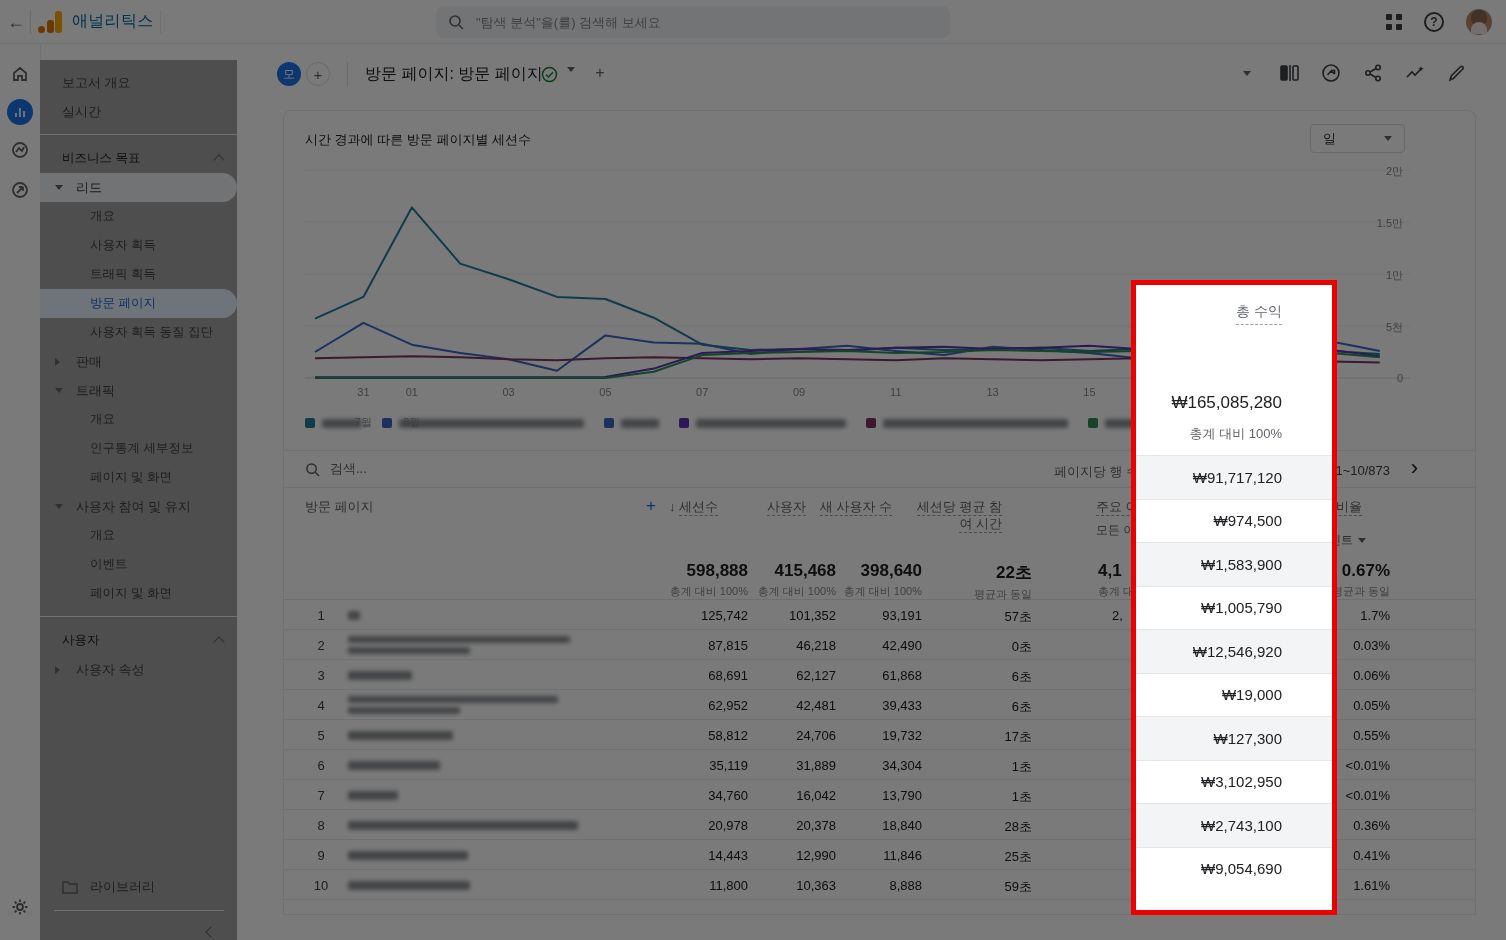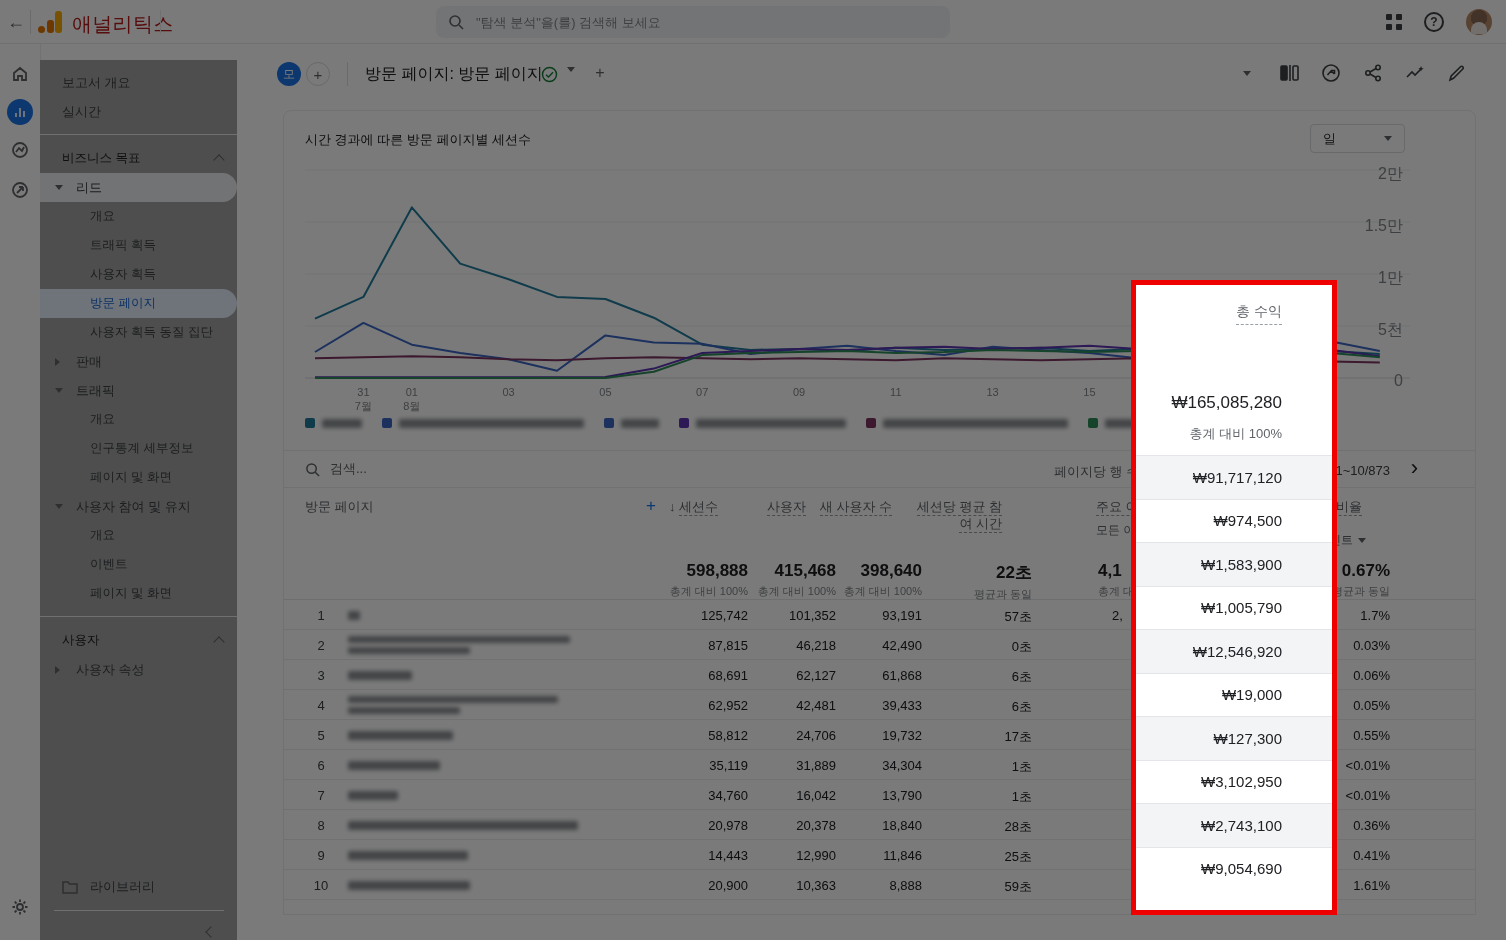--- a/index.html
+++ b/index.html
@@ -8,21 +8,21 @@
 
   
   .topbar{position:absolute;left:0;top:0;width:1506px;height:44px;background:#fff;border-bottom:1px solid #e8eaed;z-index:5;}
   .back{position:absolute;left:0;top:4px;width:32px;height:36px;display:flex;align-items:center;justify-content:center;font-size:18px;color:#5f6368;cursor:pointer;}
   .tb-div{position:absolute;left:30px;top:10px;width:1px;height:24px;background:#e0e0e0;}
   .ga-logo{position:absolute;left:38px;top:9px;width:26px;height:26px;}
   .ga-logo i{position:absolute;display:block;}
   .ga-logo .b2{right:2px;top:2px;width:7px;height:22px;background:#f9ab00;border-radius:3px;}
   .ga-logo .b1{left:9px;top:11px;width:7px;height:13px;background:#e37400;border-radius:3px;}
   .ga-logo .dot{left:0;top:17px;width:7px;height:7px;background:#e37400;border-radius:50%;}
-  .app-title{position:absolute;left:72px;top:11px;font-size:20px;color:#b91c1c;letter-spacing:.3px;}
+  .app-title{position:absolute;left:72px;top:11px;font-size:16px;color:#0369a1;letter-spacing:.3px;}
   .tb-div2{position:absolute;left:160px;top:10px;width:1px;height:24px;background:#ececec;}
   .gsearch{position:absolute;left:436px;top:6px;width:514px;height:32px;background:#f1f3f4;border-radius:8px;display:flex;align-items:center;padding:0 12px;gap:10px;}
   .gsearch input{flex:1;border:none;background:transparent;outline:none;font-size:13px;color:#202124;}
   .gsearch input::placeholder{color:#80868b;}
   .tb-icons{position:absolute;right:14px;top:0;height:44px;display:flex;align-items:center;gap:22px;}
   .appgrid{width:16px;height:16px;display:grid;grid-template-columns:6px 6px;grid-template-rows:6px 6px;gap:4px;cursor:pointer;}
   .appgrid i{background:#3c4043;border-radius:1px;}
   .help{width:20px;height:20px;border-radius:50%;border:2px solid #3c4043;color:#3c4043;font-size:12px;font-weight:bold;display:flex;align-items:center;justify-content:center;cursor:pointer;}
   .avatar{width:26px;height:26px;border-radius:50%;background:radial-gradient(circle at 50% 35%, #8a6a52 0 38%, #b98b6a 39% 100%);position:relative;overflow:hidden;cursor:pointer;}
   .avatar::after{content:"";position:absolute;left:5px;top:13px;width:16px;height:12px;border-radius:8px 8px 0 0;background:#efe9e2;}
@@ -68,23 +68,23 @@
   .hdr-icons{position:absolute;right:38px;top:62px;display:flex;align-items:center;gap:20px;z-index:3;}
   .hdr-icons .ic{cursor:pointer;display:flex;align-items:center;justify-content:center;width:22px;height:22px;}
   .hdr-icons svg{stroke:#3c4043;fill:none;stroke-width:1.6;}
 
   
   .card{position:absolute;left:283px;top:110px;width:1193px;height:805px;background:#fff;border:1px solid #ececec;border-radius:8px 8px 0 0;z-index:2;}
   .chart-title{position:absolute;left:305px;top:131px;font-size:13px;color:#202124;z-index:3;}
   .date-chip{position:absolute;left:1310px;top:124px;width:95px;height:29px;border:1px solid #dadce0;border-radius:4px;display:flex;align-items:center;padding:0 12px;font-size:13px;color:#202124;z-index:3;cursor:pointer;}
   .date-chip .tri-d{position:absolute;right:12px;}
   #chart-svg{position:absolute;left:305px;top:158px;z-index:2;}
-  .ylab{position:absolute;font-size:16px;color:#80868b;width:40px;text-align:right;z-index:3;}
+  .ylab{position:absolute;font-size:11px;color:#80868b;width:40px;text-align:right;z-index:3;}
   .xlab{position:absolute;font-size:11px;color:#80868b;text-align:center;width:34px;z-index:3;}
-  .xlab .sub{display:block;margin-top:1px;}
+  .xlab .sub{display:block;margin-top:17px;}
   #legend{position:absolute;left:305px;top:416px;height:14px;display:flex;align-items:center;gap:20px;z-index:2;}
   .leg-item{display:flex;align-items:center;gap:7px;}
   .leg-dot{width:10px;height:10px;border-radius:2px;}
   .blurbar{height:9px;border-radius:2px;background:#8d9094;filter:blur(2.2px);}
 
   
   .tbl-toolbar{position:absolute;left:283px;top:450px;width:1193px;height:38px;border-top:1px solid #ececec;border-bottom:1px solid #ececec;z-index:2;}
   .tbl-search{position:absolute;left:22px;top:9px;display:flex;align-items:center;gap:10px;color:#5f6368;font-size:13px;cursor:text;}
   .rows-label{position:absolute;left:771px;top:12px;font-size:13px;color:#5f6368;white-space:nowrap;}
   .pag-range{position:absolute;right:86px;top:12px;font-size:13px;color:#3c4043;white-space:nowrap;}
@@ -201,24 +201,24 @@
           <span class="chev up"></span>
         </div>
         <div class="si l1 pill">
           <span class="tri tri-d"></span>
           <span class="lbl">리드</span>
         </div>
         <div class="si l2">
           <span class="lbl">개요</span>
         </div>
         <div class="si l2">
+          <span class="lbl">사용자 획득</span>
+        </div>
+        <div class="si l2">
           <span class="lbl">트래픽 획득</span>
-        </div>
-        <div class="si l2">
-          <span class="lbl">사용자 획득</span>
         </div>
         <div class="si l2 selected">
           <span class="lbl">방문 페이지</span>
         </div>
         <div class="si l2">
           <span class="lbl">사용자 획득 동질 집단</span>
         </div>
         <div class="si l1">
           <span class="tri tri-r"></span>
           <span class="lbl">판매</span>
@@ -529,21 +529,21 @@
         <div class="num" style="right: 640px;">12,990</div>
         <div class="num" style="right: 554px;">11,846</div>
         <div class="num" style="right: 444px;">25초</div>
         <div class="num" style="right: 86px;">0.41%</div>
       </div>
       <div class="r">
         <div class="rank">10</div>
         <div class="bars">
           <span class="blurbar" style="width: 122px;"></span>
         </div>
-        <div class="num" style="right: 728px;">20,900</div>
+        <div class="num" style="right: 728px;">11,800</div>
         <div class="num" style="right: 640px;">10,363</div>
         <div class="num" style="right: 554px;">8,888</div>
         <div class="num" style="right: 444px;">59초</div>
         <div class="num" style="right: 86px;">1.61%</div>
       </div>
     </div>
 
   <div class="dim"></div>
   <div class="spot">
     <div class="spot-head">

